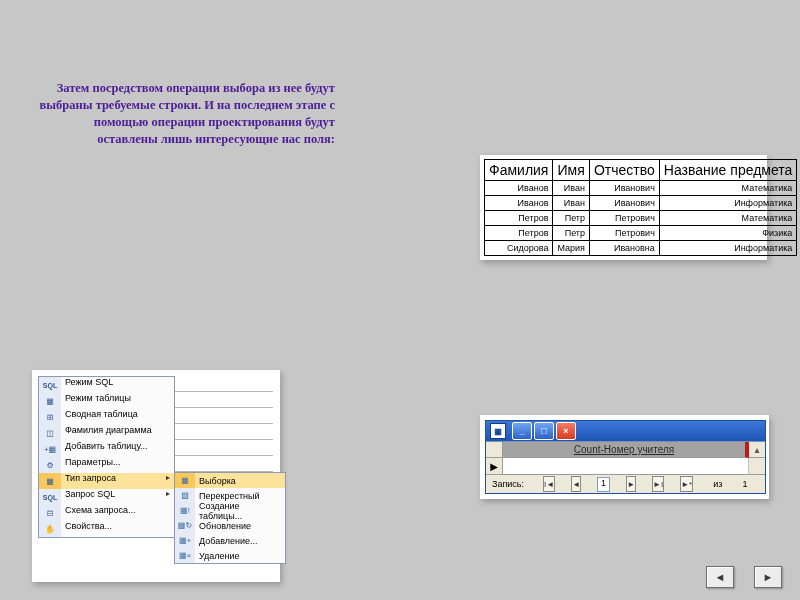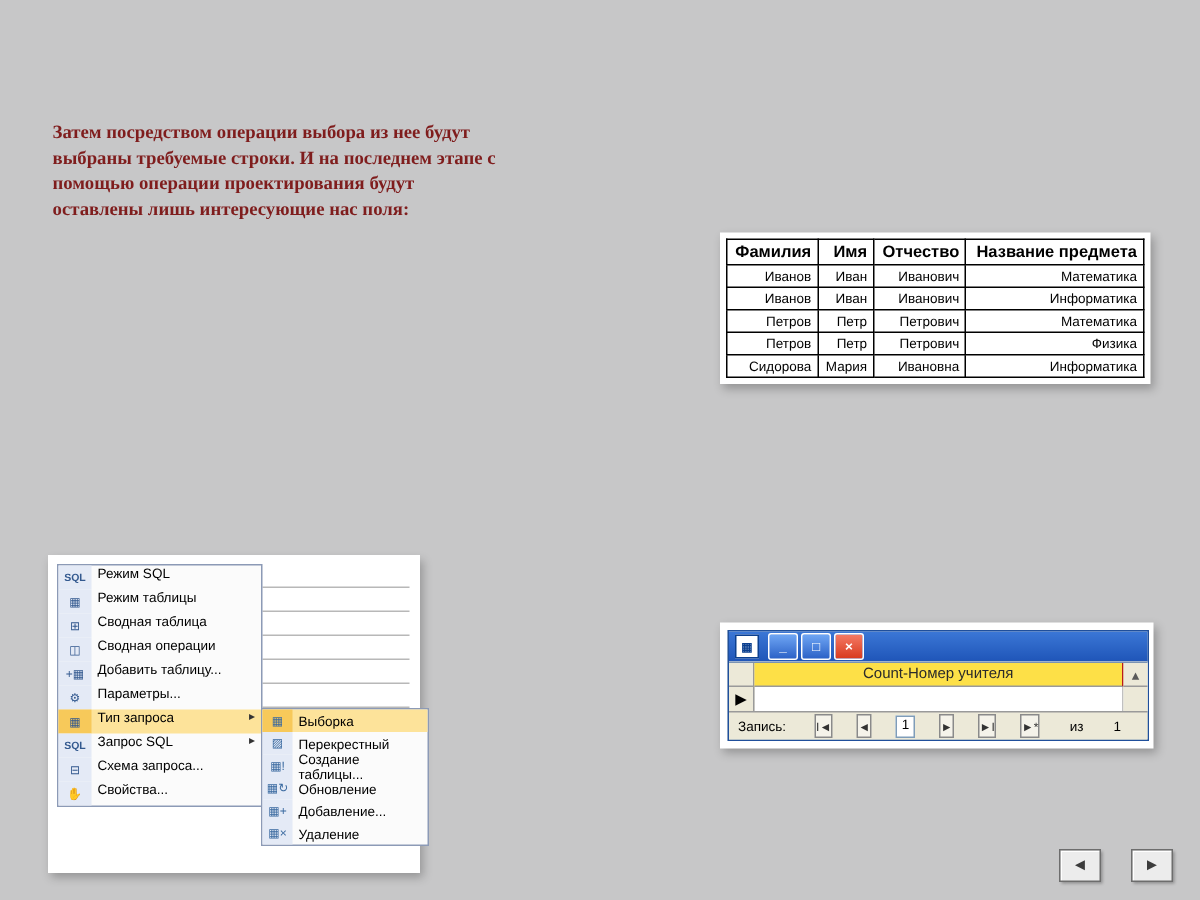--- a/index.html
+++ b/index.html
@@ -7,37 +7,38 @@
     width:800px;height:600px;
     background:#c7c7c8;
     font-family:Arial,Helvetica,sans-serif;
     overflow:hidden;
     position:relative;
   }
   
   .intro{
     position:absolute;left:35px;top:80px;width:300px;
     font-family:Georgia,'Times New Roman',serif;
-    font-size:12.5px;font-weight:bold;color:#7f1d1d;
+    font-size:12.5px;font-weight:bold;color:#4c1d95;
     line-height:1.35;
+    text-align:right;
   }
   
   .table-card{
     position:absolute;left:480px;top:155px;width:279px;
     background:#fff;box-shadow:2px 3px 6px rgba(0,0,0,.25);
     padding:4px;
   }
   .data-table{
     width:100%;border-collapse:collapse;font-size:9px;
   }
   .data-table th,.data-table td{
     border:1px solid #000;padding:2px 4px;text-align:right;
     white-space:nowrap;
   }
-  .data-table th{font-weight:bold;text-align:right;font-size:11px}
+  .data-table th{font-weight:normal;text-align:left;font-size:14px}
   
   .menu-card{
     position:absolute;left:32px;top:370px;width:236px;height:200px;
     background:#fff;box-shadow:2px 3px 6px rgba(0,0,0,.25);
     padding:6px;
   }
   .menu-wrap{position:relative;width:100%;height:100%;}
   .menu1{
     position:absolute;left:0;top:0;width:135px;
     background:#fbfbfb;border:1px solid #8c9ab6;
@@ -105,23 +106,23 @@
   .win-btn.close{background:linear-gradient(#f47a65,#d83a1e)}
   .qbody{background:#fff;border-top:1px solid #7a93b3}
   .qhead{
     display:flex;
   }
   .qhead .rowsel{
     width:16px;background:#ece9d8;border-right:1px solid #9a9a9a;
     border-bottom:1px solid #9a9a9a;
   }
   .qhead .col{
-    flex:1;background:#fde047;border-right:1px solid #b91c1c;
+    flex:1;background:#a3a3a3;border-right:4px solid #b91c1c;
     border-bottom:1px solid #9a9a9a;
-    padding:2px 6px;font-size:10px;color:#2b2b2b;text-align:center;
+    padding:2px 6px;font-size:10px;color:#2b2b2b;text-align:center;text-decoration:underline;
   }
   .qhead .scrollcol{
     width:16px;background:#ece9d8;border-bottom:1px solid #9a9a9a;
     display:flex;align-items:center;justify-content:center;color:#5a5a5a;
   }
   .qrow{display:flex;height:16px}
   .qrow .rowsel{
     width:16px;background:#ece9d8;border-right:1px solid #9a9a9a;
     display:flex;align-items:center;justify-content:center;color:#000;
   }
@@ -227,21 +228,21 @@
       <div class="row">
         <div class="icon-col">▦</div>
         <span class="lbl">Режим таблицы</span>
       </div>
       <div class="row">
         <div class="icon-col">⊞</div>
         <span class="lbl">Сводная таблица</span>
       </div>
       <div class="row">
         <div class="icon-col">◫</div>
-        <span class="lbl">Сводная операции</span>
+        <span class="lbl">Фамилия диаграмма</span>
       </div>
       <div class="row">
         <div class="icon-col">+▦</div>
         <span class="lbl">Добавить таблицу...</span>
       </div>
       <div class="row">
         <div class="icon-col">⚙</div>
         <span class="lbl">Параметры...</span>
       </div>
       <div class="row hl">

